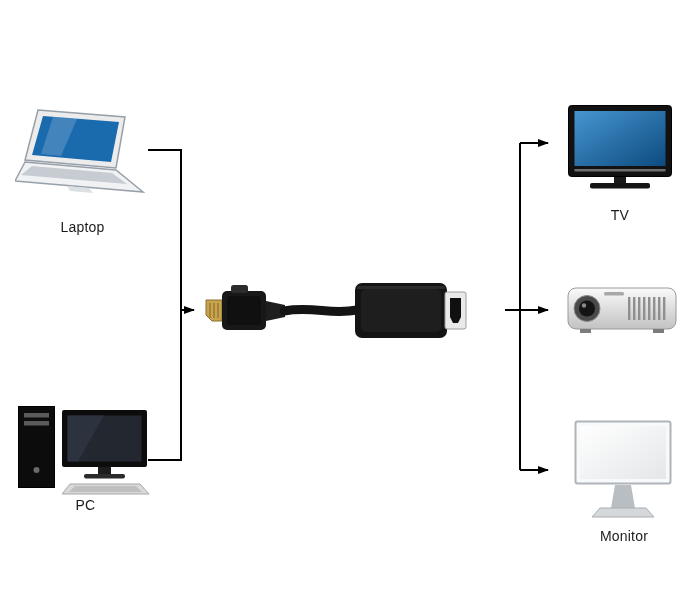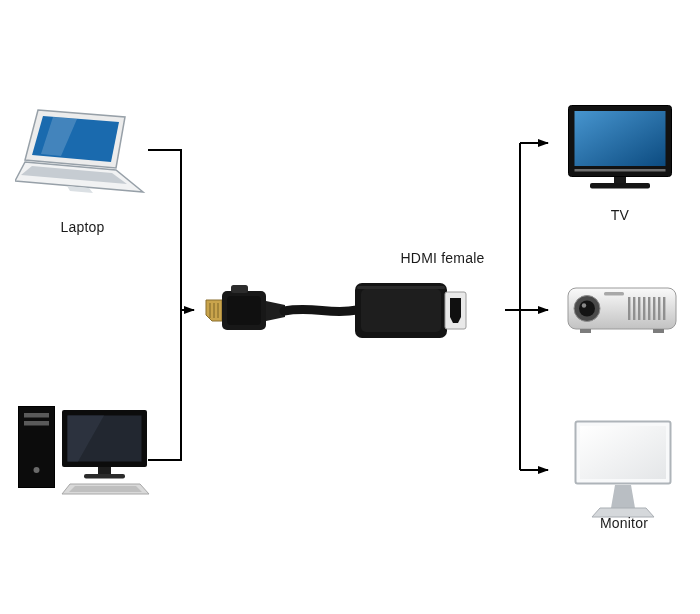--- a/index.html
+++ b/index.html
@@ -69,22 +69,22 @@
       <circle cx="18.5" cy="64" r="3" fill="#6a6a6a"></circle>
       <rect x="44" y="4" width="85" height="57" rx="2" fill="#0c0c0c"></rect>
       <rect x="49.5" y="9.5" width="74" height="46" fill="#222730"></rect>
       <polygon points="49.5,9.5 86,9.5 60,55.5 49.5,55.5" fill="#2e3440" opacity="0.9"></polygon>
       <rect x="80" y="61" width="13" height="7" fill="#1d1d1d"></rect>
       <rect x="66" y="68" width="41" height="4.5" rx="2" fill="#2b2b2b"></rect>
       <polygon points="52,78 122,78 131,88 44,88" fill="#d9d9d9" stroke="#a7a7a7"></polygon>
       <polygon points="57,80 118,80 124,86 51,86" fill="#bfbfbf"></polygon>
     </svg>
   </div>
+  <div class="label" style="left:18px;top:497px;width:135px">PC</div>
 
-  <div class="label" style="left:385px;top:250px;width:115px">HDMI female</div>
 
   <div class="abs" style="left:205px;top:274px">
     <svg width="300" height="72" viewBox="0 0 300 72">
       <g>
         <polygon points="1,26 17,26 17,47 7,47 1,41" fill="var(--connector-gold, #c9a44c)" stroke="#8a6f2e"></polygon>
         <g stroke="#7d6426" stroke-width="1">
           <line x1="5" y1="29" x2="5" y2="44"></line>
           <line x1="9" y1="29" x2="9" y2="44"></line>
           <line x1="13" y1="29" x2="13" y2="44"></line>
         </g>
@@ -158,15 +158,15 @@
           <stop offset="0" stop-color="#ffffff"></stop>
           <stop offset="1" stop-color="#e4e6e8"></stop>
         </linearGradient>
       </defs>
       <rect x="1.5" y="1.5" width="95" height="62" rx="2" fill="#f8f9fa" stroke="#aeb4b9" stroke-width="2"></rect>
       <rect x="6" y="6" width="86" height="53" fill="url(#mng)"></rect>
       <polygon points="41,65 57,65 61,88 37,88" fill="#b9bec3"></polygon>
       <polygon points="26,88 72,88 80,97 18,97" fill="#d5d8db" stroke="#a9aeb3"></polygon>
     </svg>
   </div>
-  <div class="label" style="left:574px;top:515px;width:100px">Monitor</div>
+  <div class="label" style="left:574px;top:528px;width:100px">Monitor</div>
 
 </div>
 
 </body></html>

